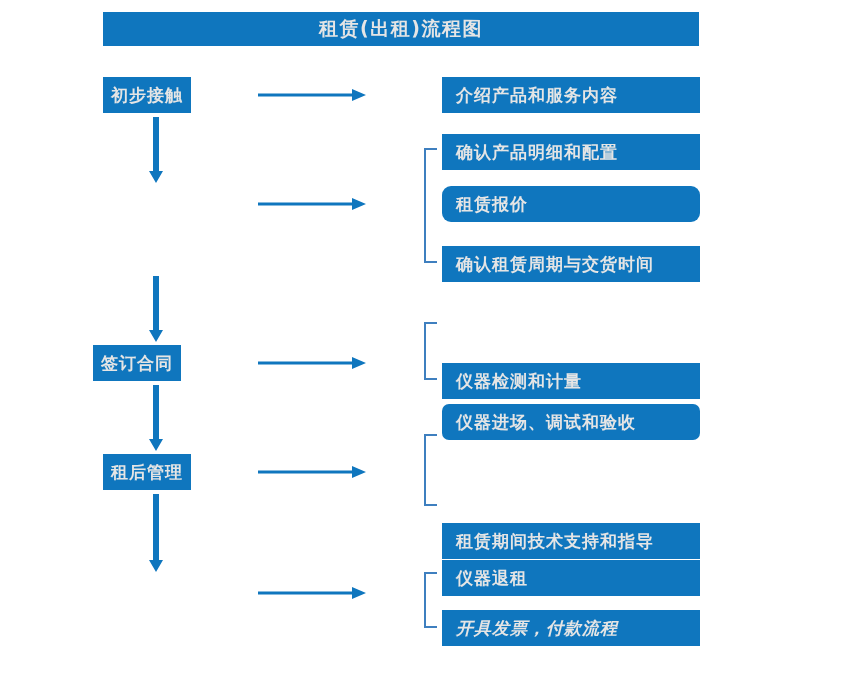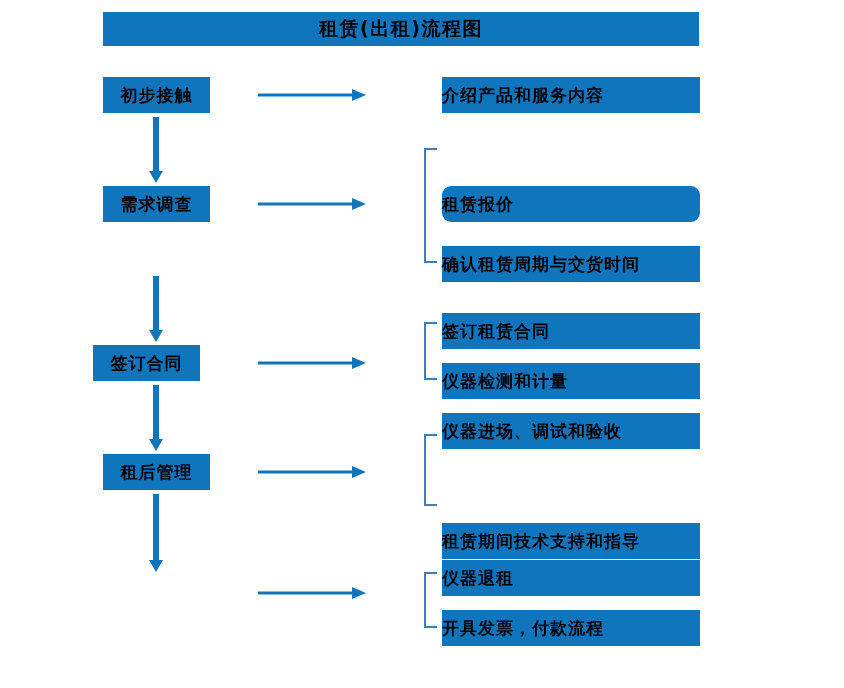--- a/index.html
+++ b/index.html
@@ -16,49 +16,50 @@
   }
   #flowchart {
     position: absolute;
     left: 0; top: 0;
     width: 844px;
     height: 688px;
   }
   .box {
     position: absolute;
     background: #0F76BE;
-    color: #000000;
+    color: #e5e5e5;
     font-weight: bold;
     display: flex;
     align-items: center;
     box-sizing: border-box;
     letter-spacing: 1px;
     white-space: nowrap;
   }
   .title-bar {
     left: 103px;
     top: 12px;
     width: 596px;
     height: 34px;
     justify-content: center;
     font-size: 19px;
     letter-spacing: 1.5px;
   }
   .stage-box {
-    width: 107px;
+    width: 88px;
     height: 36px;
     justify-content: center;
     font-size: 17px;
     letter-spacing: 1px;
   }
   .detail-box {
     left: 442px;
     width: 258px;
     height: 36px;
     justify-content: flex-start;
+    padding-left: 14px;
     font-size: 17px;
     letter-spacing: 1px;
   }
   .h-arrow {
     position: absolute;
     height: 14px;
     pointer-events: none;
   }
   .v-arrow {
     position: absolute;
@@ -75,45 +76,44 @@
 </style>
 </head>
 <body>
 
 <div id="flowchart">
 
   <div class="box title-bar">租赁(出租)流程图</div>
 
   <div class="box stage-box" style="left:103px; top:77px;">初步接触</div>
 
-  <div class="box stage-box" style="left:103px; top:186px;">需求调查</div>
 
   <div class="box stage-box" style="left:93px; top:345px;">签订合同</div>
 
   <div class="box stage-box" style="left:103px; top:454px;">租后管理</div>
 
 
   <div class="box detail-box" style="top:77px;">介绍产品和服务内容</div>
 
+  <div class="box detail-box" style="top:134px;">确认产品明细和配置</div>
 
   <div class="box detail-box" style="top:186px;border-radius:9px;">租赁报价</div>
 
   <div class="box detail-box" style="top:240px;margin-top:6px;">确认租赁周期与交货时间</div>
 
-  <div class="box detail-box" style="top:313px;">签订租赁合同</div>
 
   <div class="box detail-box" style="top:363px;">仪器检测和计量</div>
 
-  <div class="box detail-box" style="top:413px;">仪器进场、调试和验收</div>
+  <div class="box detail-box" style="top:404px;border-radius:7px;">仪器进场、调试和验收</div>
 
   <div class="box detail-box" style="top:489px;margin-top:34px;">租赁期间技术支持和指导</div>
 
   <div class="box detail-box" style="top:560px;text-align:right;">仪器退租</div>
 
-  <div class="box detail-box" style="top:610px;">开具发票，付款流程</div>
+  <div class="box detail-box" style="top:610px;font-style:italic;">开具发票，付款流程</div>
 
   <svg class="h-arrow" style="left:258px; top:88px; width:108px; height:14px;" viewBox="0 0 108 14">
     <path d="M0 5.5 H94 V1 L108 7 L94 13 V8.5 H0 Z" fill="#0F76BE"></path>
   </svg>
 
   <svg class="h-arrow" style="left:258px; top:197px; width:108px; height:14px;" viewBox="0 0 108 14">
     <path d="M0 5.5 H94 V1 L108 7 L94 13 V8.5 H0 Z" fill="#0F76BE"></path>
   </svg>
 
   <svg class="h-arrow" style="left:258px; top:356px; width:108px; height:14px;" viewBox="0 0 108 14">

